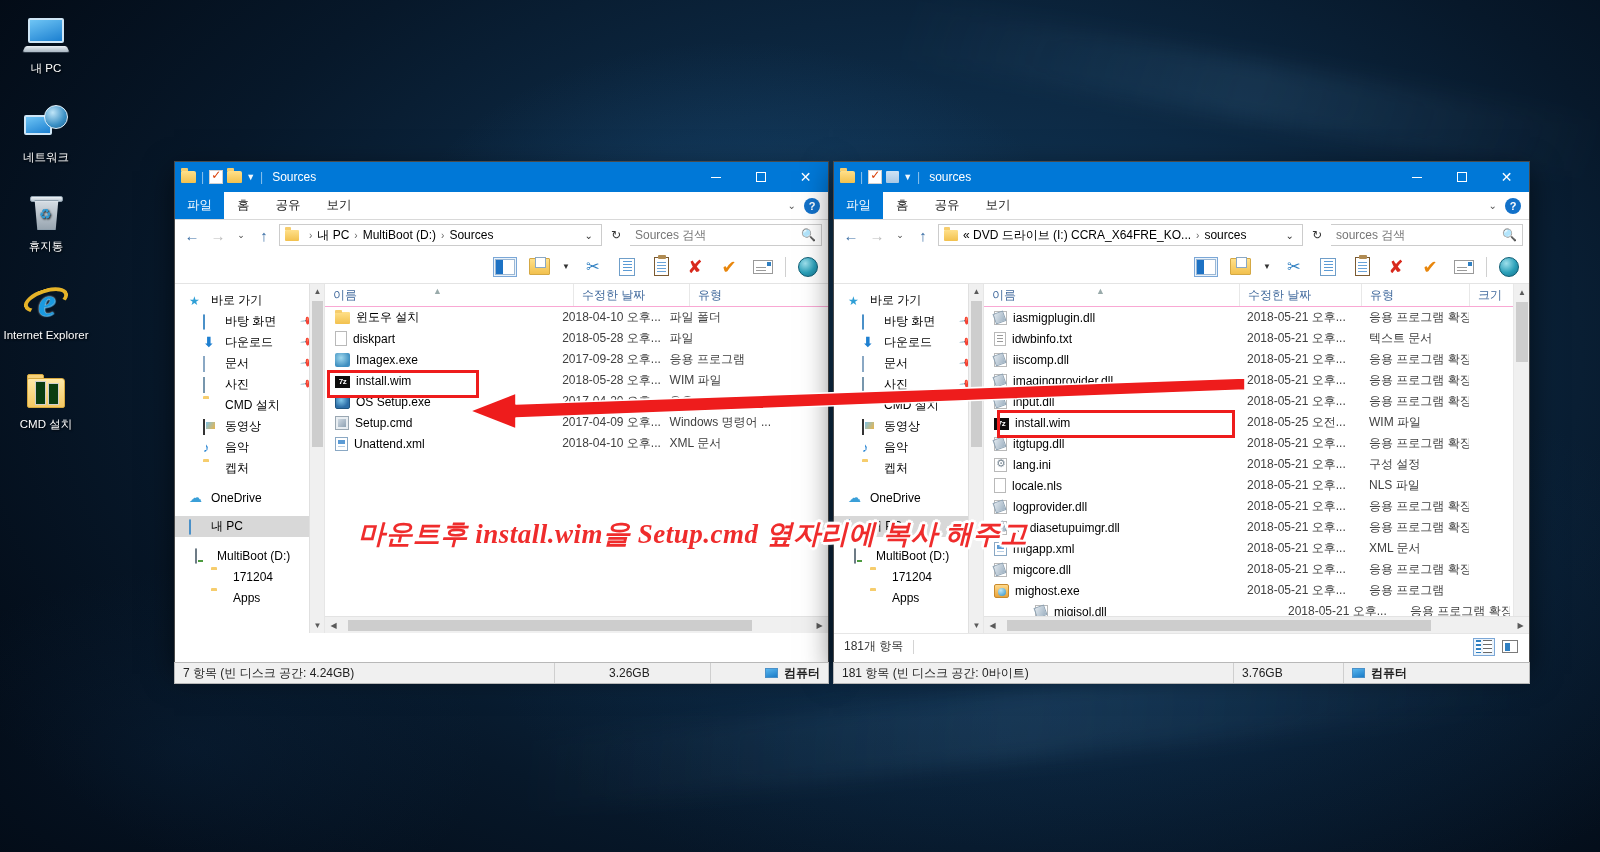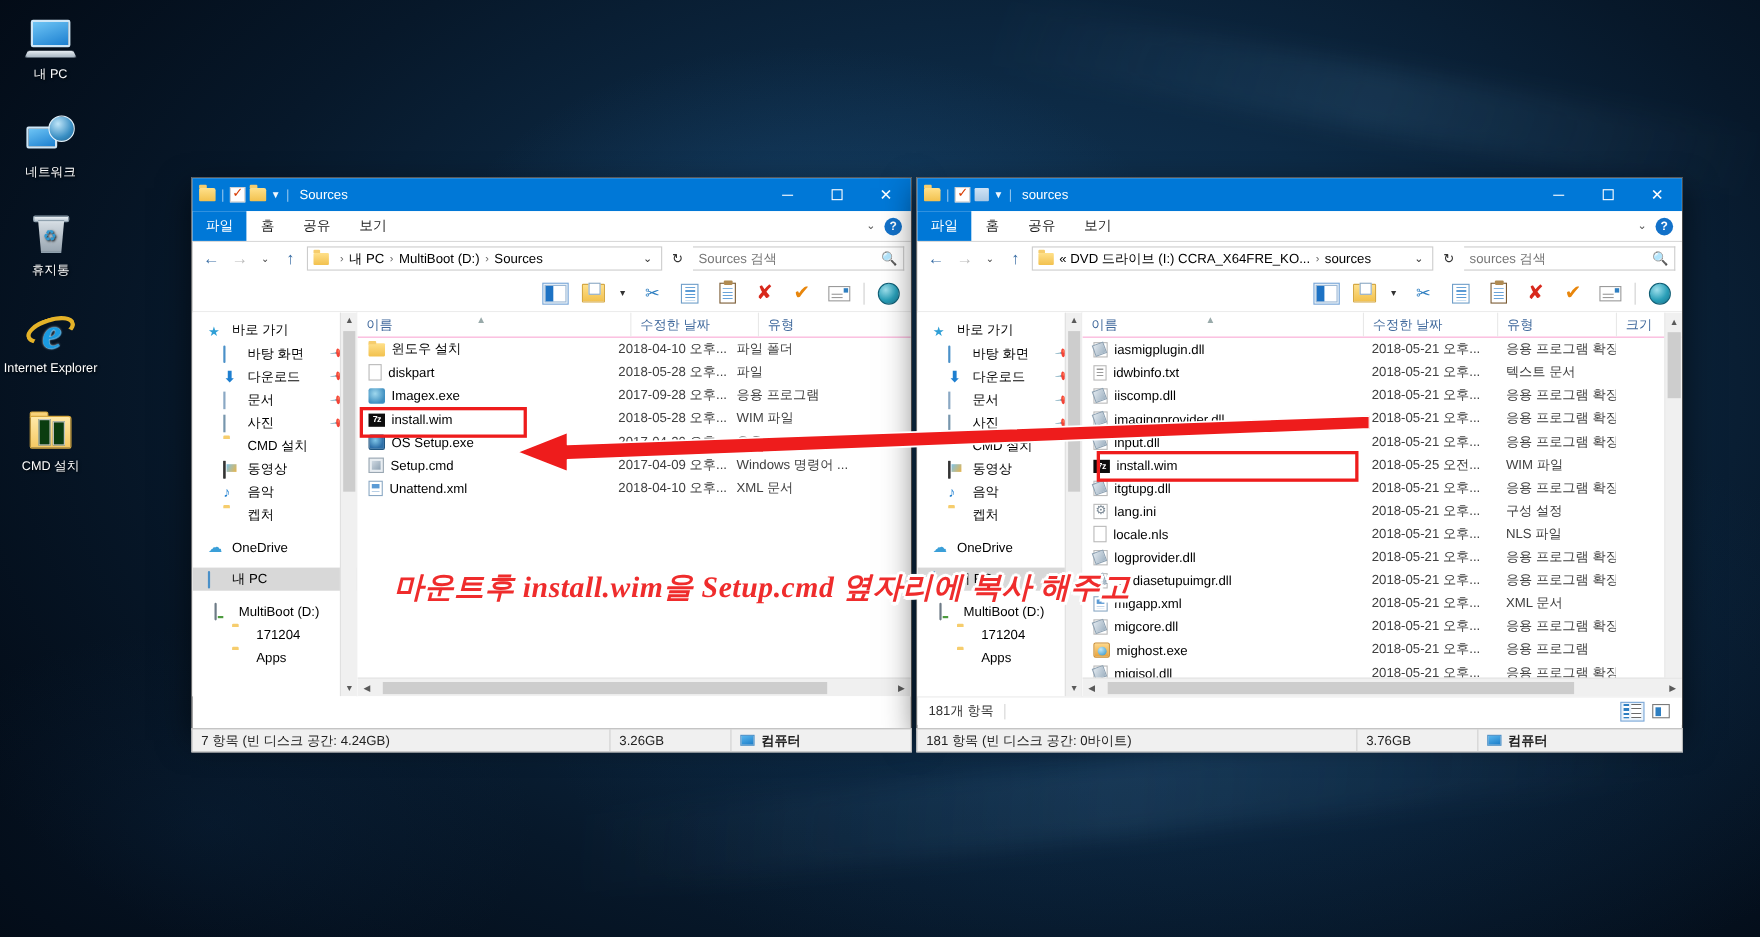--- a/index.html
+++ b/index.html
@@ -891,21 +891,21 @@
           <div class="row">
             <div class="cell name" style="width: 255px;">
               <span class="fi fi-mighost"></span>
               <span>mighost.exe</span>
             </div>
             <div class="cell date" style="width: 122px;">2018-05-21 오후...</div>
             <div class="cell type" style="width: 108px;">응용 프로그램</div>
             <div class="cell size" style="flex: 1 1 0%; justify-content: flex-end; padding-right: 6px;"></div>
           </div>
           <div class="row">
-            <div class="cell name" style="width: 255px;">
+            <div class="cell name" style="width: 255px; margin-left: 41px;">
               <span class="fi fi-dll"></span>
               <span>migisol.dll</span>
             </div>
             <div class="cell date" style="width: 122px;">2018-05-21 오후...</div>
             <div class="cell type" style="width: 108px;">응용 프로그램 확장</div>
             <div class="cell size" style="flex: 1 1 0%; justify-content: flex-end; padding-right: 6px;"></div>
           </div>
         </div>
 
       <div class="vscroll" style="top:0; height:332px;">
@@ -933,21 +933,21 @@
             <i class="c2"></i>
           </span>
       </div>
       <div class="vb">
         <span class="vb-tiles"></span>
       </div>
     </div>
   </div>
 </div>
 
-<div class="taskbar-strip" style="left:174px; top:662px; width:655px;">
+<div class="taskbar-strip" style="left:174px; top:662px; width:655px;justify-content:space-between;">
   <div class="ts-cell" style="width:380px">7 항목 (빈 디스크 공간: 4.24GB)</div>
   <div class="ts-cell" style="width:110px">3.26GB</div>
   <div class="ts-cell ts-comp" style="border-right:none">
     <span class="ts-mon"></span>
     <span>컴퓨터</span>
   </div>
 </div>
 
 <div class="taskbar-strip" style="left:833px; top:662px; width:697px;">
   <div class="ts-cell" style="width:400px">181 항목 (빈 디스크 공간: 0바이트)</div>

